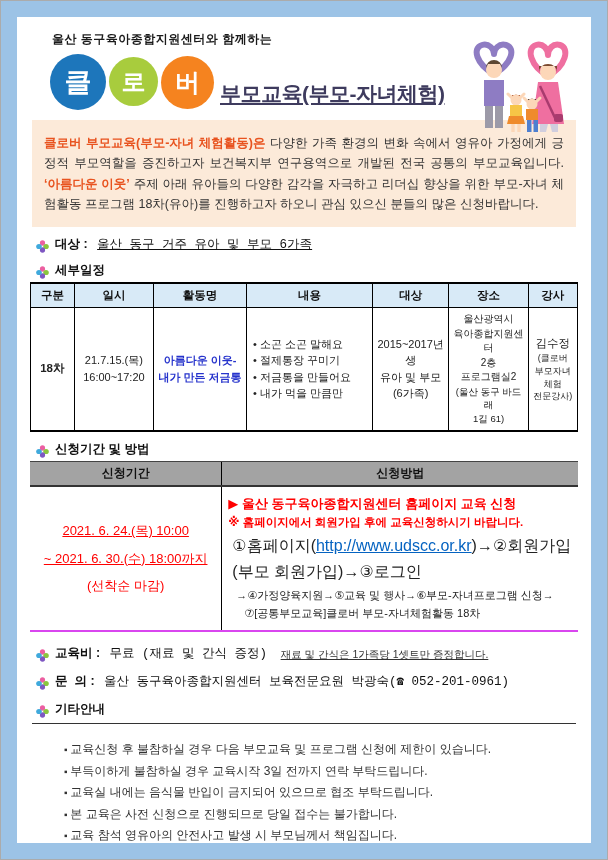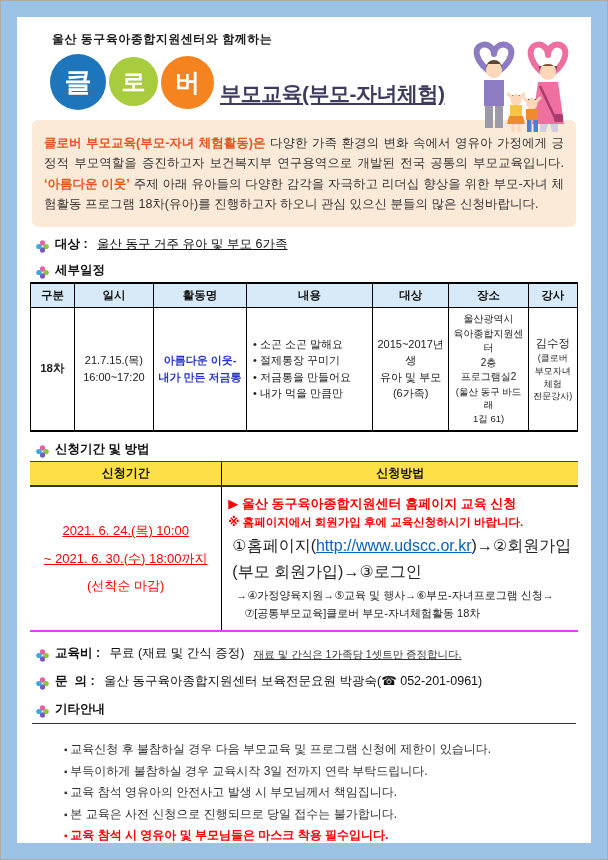--- a/index.html
+++ b/index.html
@@ -16,47 +16,47 @@
   .hdr-tagline { margin:4px 0 0 22px; font-size:12px; font-weight:bold; color:#1a1a1a; letter-spacing:.5px; }
   .logo-row { display:flex; align-items:flex-end; margin:6px 0 0 20px; position:relative; }
   .circle { border-radius:50%; color:#fff; font-weight:bold; display:flex; align-items:center; justify-content:center; }
   .c1 { width:56px; height:56px; font-size:27px; }
   .c2 { width:49px; height:49px; font-size:24px; margin-left:3px; margin-bottom:4px; }
   .c3 { width:53px; height:53px; font-size:25px; margin-left:3px; margin-bottom:1px; }
   .main-title { font-size:21px; font-weight:800; color:#3e3b5e; text-decoration:underline; margin:0 0 2px 6px; letter-spacing:-.5px; }
   .family { position:absolute; right:2px; top:-16px; }
 
   
-  .intro { margin:10px 2px 0 2px; background:#fcead9; padding:13px 12px; font-size:12.5px; line-height:1.62; text-align:justify; color:#333;border-radius:6px; }
+  .intro { margin:10px 2px 0 2px; background:#fcead9; padding:13px 12px; font-size:12.5px; line-height:1.62; text-align:justify; color:#333; }
   .intro .hl { color:#e8531f; font-weight:bold; }
 
   
   .sect { display:flex; align-items:flex-end; gap:6px; margin:9px 0 3px 6px; font-size:12.5px; color:#111; }
   .sect .lbl { font-weight:bold; white-space:pre; }
-  .sect .val { white-space:pre; }
+  .sect .val { white-space:pre;font-family:Liberation Mono, monospace; }
   .u { text-decoration:underline; }
   .small-note { font-size:10.5px; text-decoration:underline; color:#333; }
 
   
   table { border-collapse:collapse; width:100%; }
   .tbl1 { margin-top:3px; font-size:11px; }
   .tbl1 th { background:#d8eaf7; border:1px solid #000; border-top:2px solid #000; padding:4px 2px; font-size:11.5px; color:#111; }
   .tbl1 td { border:1px solid #000; border-bottom:2px solid #000; text-align:center; vertical-align:middle; padding:4px 2px; line-height:1.5; color:#222; }
   .tbl1 .round { font-weight:bold; font-size:11.5px; }
   .tbl1 .act { color:#2633cc; font-weight:bold;margin-top:45px; }
   .tbl1 ul { list-style:none; text-align:left; padding-left:4px; }
   .tbl1 ul li::before { content:"• "; }
   .tbl1 .place { font-size:10px; line-height:1.45; }
   .tbl1 .place .tiny { font-size:9.5px; }
   .tbl1 .inst .nm { font-size:11.5px; }
   .tbl1 .inst .sub { font-size:9px; line-height:1.4;text-align:center; }
 
   
   .tbl2 { margin-top:3px; }
-  .tbl2 th { background:#fde047; font-size:12px; padding:3px; border-top:1.5px solid #444; border-bottom:2px solid #333; color:#111; }
+  .tbl2 th { background:#a3a3a3; font-size:12px; padding:3px; border-top:1.5px solid #444; border-bottom:2px solid #333; color:#111; }
   .tbl2 td { border-bottom:2px solid #d946ef; vertical-align:middle; padding:8px 6px; }
   .tbl2 .divl { border-left:1px solid #000; }
   .tbl2 .period { text-align:center; color:#f00; font-weight:normal; font-size:13px; line-height:2.1; }
   .m1 { color:#f00; font-weight:bold; font-size:13px; margin-bottom:2px; }
   .m2 { color:#f00; font-weight:bold; font-size:11.5px; margin-bottom:3px; }
   .m3 { color:#222; font-size:16px; line-height:1.65; margin-left:4px; }
   .m3 a { color:#0563c1; }
   .m4 { color:#222; font-size:11px; line-height:1.65; margin-left:8px; }
   .m5 { color:#222; font-size:11px; line-height:1.65; margin-left:16px; }
 
@@ -269,20 +269,21 @@
           <ellipse cx="10" cy="15.4" rx="4" ry="4.3" fill="#7e57c2"></ellipse>
           <ellipse cx="4.6" cy="10" rx="4.3" ry="4" fill="#3fa9dc"></ellipse>
         </svg>
       <span class="lbl">기타안내</span>
     </div>
 
     <div class="notice-box">
       <ul>
         <li>교육신청 후 불참하실 경우 다음 부모교육 및 프로그램 신청에 제한이 있습니다.</li>
         <li>부득이하게 불참하실 경우 교육시작 3일 전까지 연락 부탁드립니다.</li>
+        <li>교육실 내에는 음식물 반입이 금지되어 있으므로 협조 부탁드립니다.</li>
+        <li>본 교육은 사전 신청으로 진행되므로 당일 접수는 불가합니다.</li>
         <li>교육 참석 영유아의 안전사고 발생 시 부모님께서 책임집니다.</li>
-        <li>본 교육은 사전 신청으로 진행되므로 당일 접수는 불가합니다.</li>
         <li class="red">교육 참석 시 영유아 및 부모님들은 마스크 착용 필수입니다.</li>
       </ul>
     </div>
 
   </div>
 </div>
 
 </body></html>

